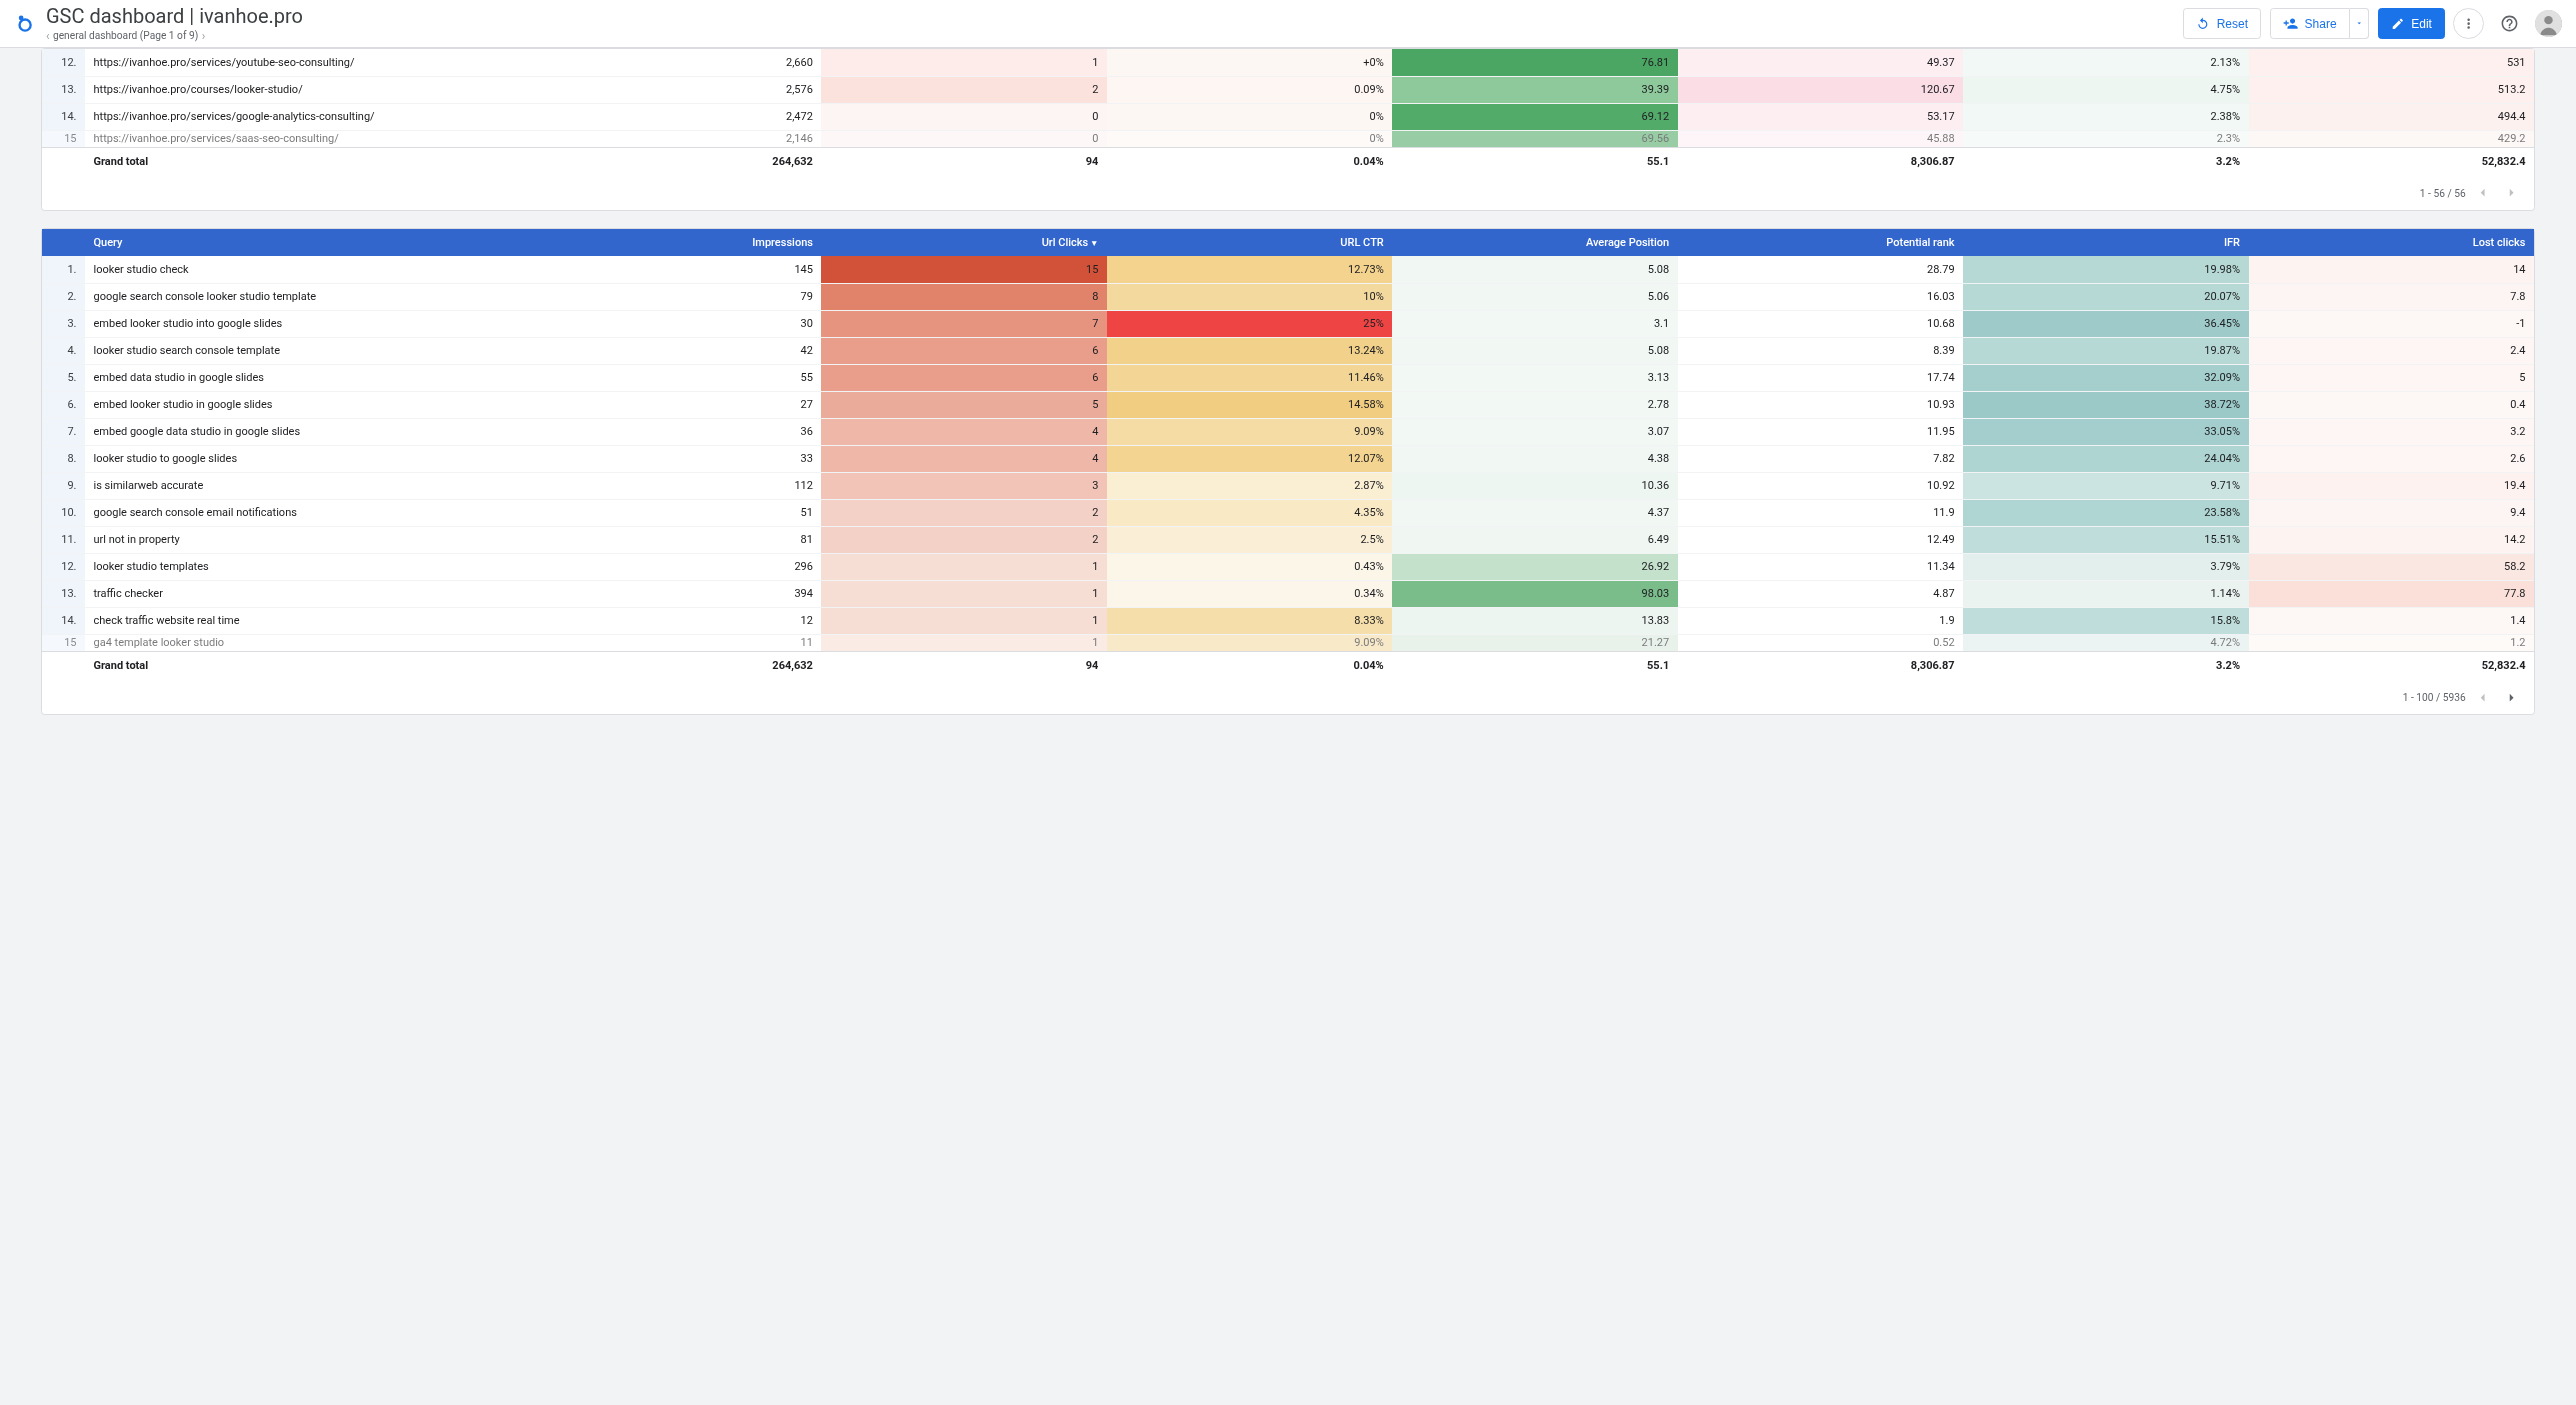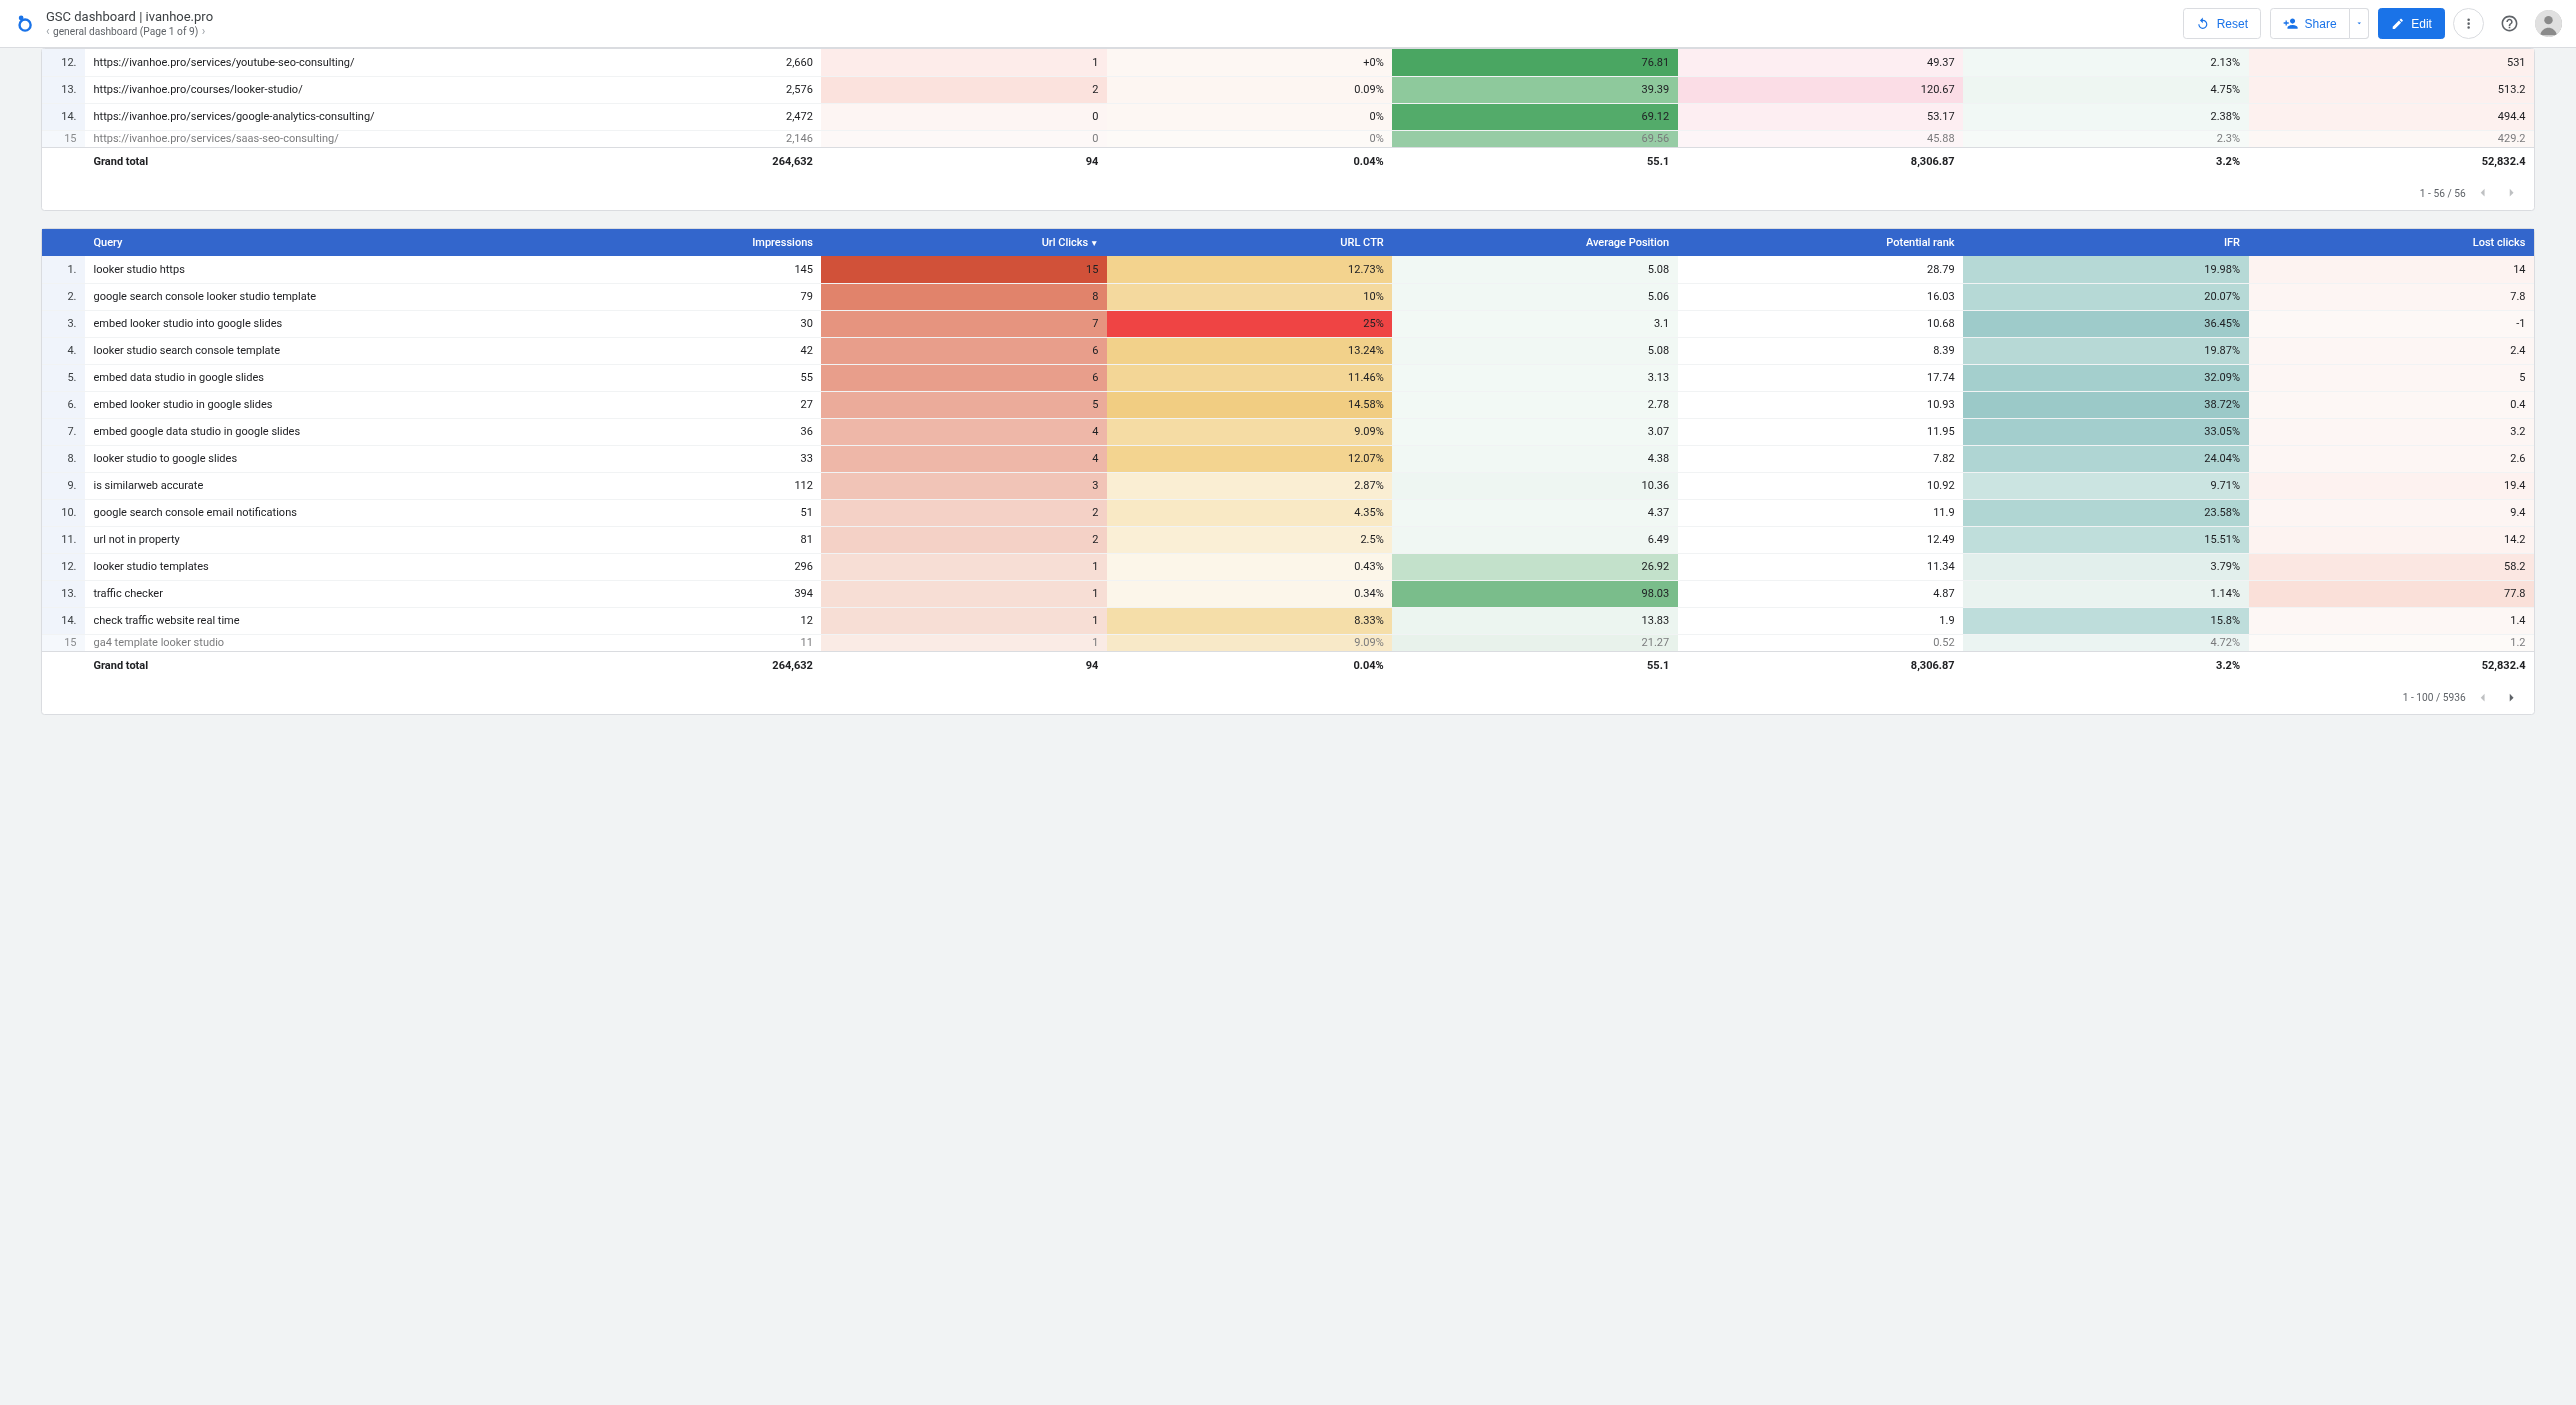--- a/index.html
+++ b/index.html
@@ -4,21 +4,21 @@
 <style>
   * { box-sizing: border-box; margin: 0; padding: 0; }
   body { font-family: 'Google Sans', Roboto, Arial, sans-serif; font-size: 11px; color: #202124; background: #f8f9fa; }
   
   .header {
     height: 48px; background: #fff; display: flex; align-items: center;
     padding: 0 13.6px; border-bottom: 0.9px solid #dadce0;
   }
   .logo { width: 20.4px; height: 20.4px; margin-right: 12px; display:flex; align-items:center; justify-content:center; }
   .title-area { flex: 1; display: flex; flex-direction: column; justify-content: center; }
-  .title { font-size: 13px; color: #3c4043; font-weight: 400; }
+  .title { font-size: 20px; color: #3c4043; font-weight: 400; }
   .breadcrumb { display: flex; align-items: center; gap: 3.4px; color: #5f6368; font-size: 10.2px; margin-top: 0.9px; }
   .chev { font-size: 12px; color: #9aa0a6; }
   .header-actions { display: flex; align-items: center; gap: 8.5px; }
   .btn {
     display: inline-flex; align-items: center; gap: 6.8px; height: 31px;
     padding: 0 12px; border-radius: 3.4px; font-size: 12px; font-weight: 500;
     cursor: pointer; border: 0.9px solid #dadce0; background: #fff; color: #1a73e8;
   }
   .share-group { display: flex; align-items: center; }
   .share-dd { border-left: none; border-top-left-radius: 0; border-bottom-left-radius: 0; padding: 0 5.1px; }
@@ -261,21 +261,21 @@
           <th>URL CTR</th>
           <th>Average Position</th>
           <th>Potential rank</th>
           <th>IFR</th>
           <th>Lost clicks</th>
         </tr>
       </thead>
       <tbody id="query-rows">
           <tr class="data-row">
             <td class="idx first-col-tint">1.</td>
-            <td class="query">looker studio https</td>
+            <td class="query">looker studio check</td>
             <td>145</td>
             <td class="heat" style="background: rgb(209, 81, 57);">15</td>
             <td class="heat" style="background: rgb(243, 211, 142);">12.73%</td>
             <td class="heat" style="background: rgb(241, 248, 244);">5.08</td>
             <td class="heat" style="background: rgb(255, 255, 255);">28.79</td>
             <td class="heat" style="background: rgb(182, 217, 214);">19.98%</td>
             <td class="heat" style="background: rgb(253, 243, 241);">14</td>
           </tr>
           <tr class="data-row">
             <td class="idx first-col-tint">2.</td>

